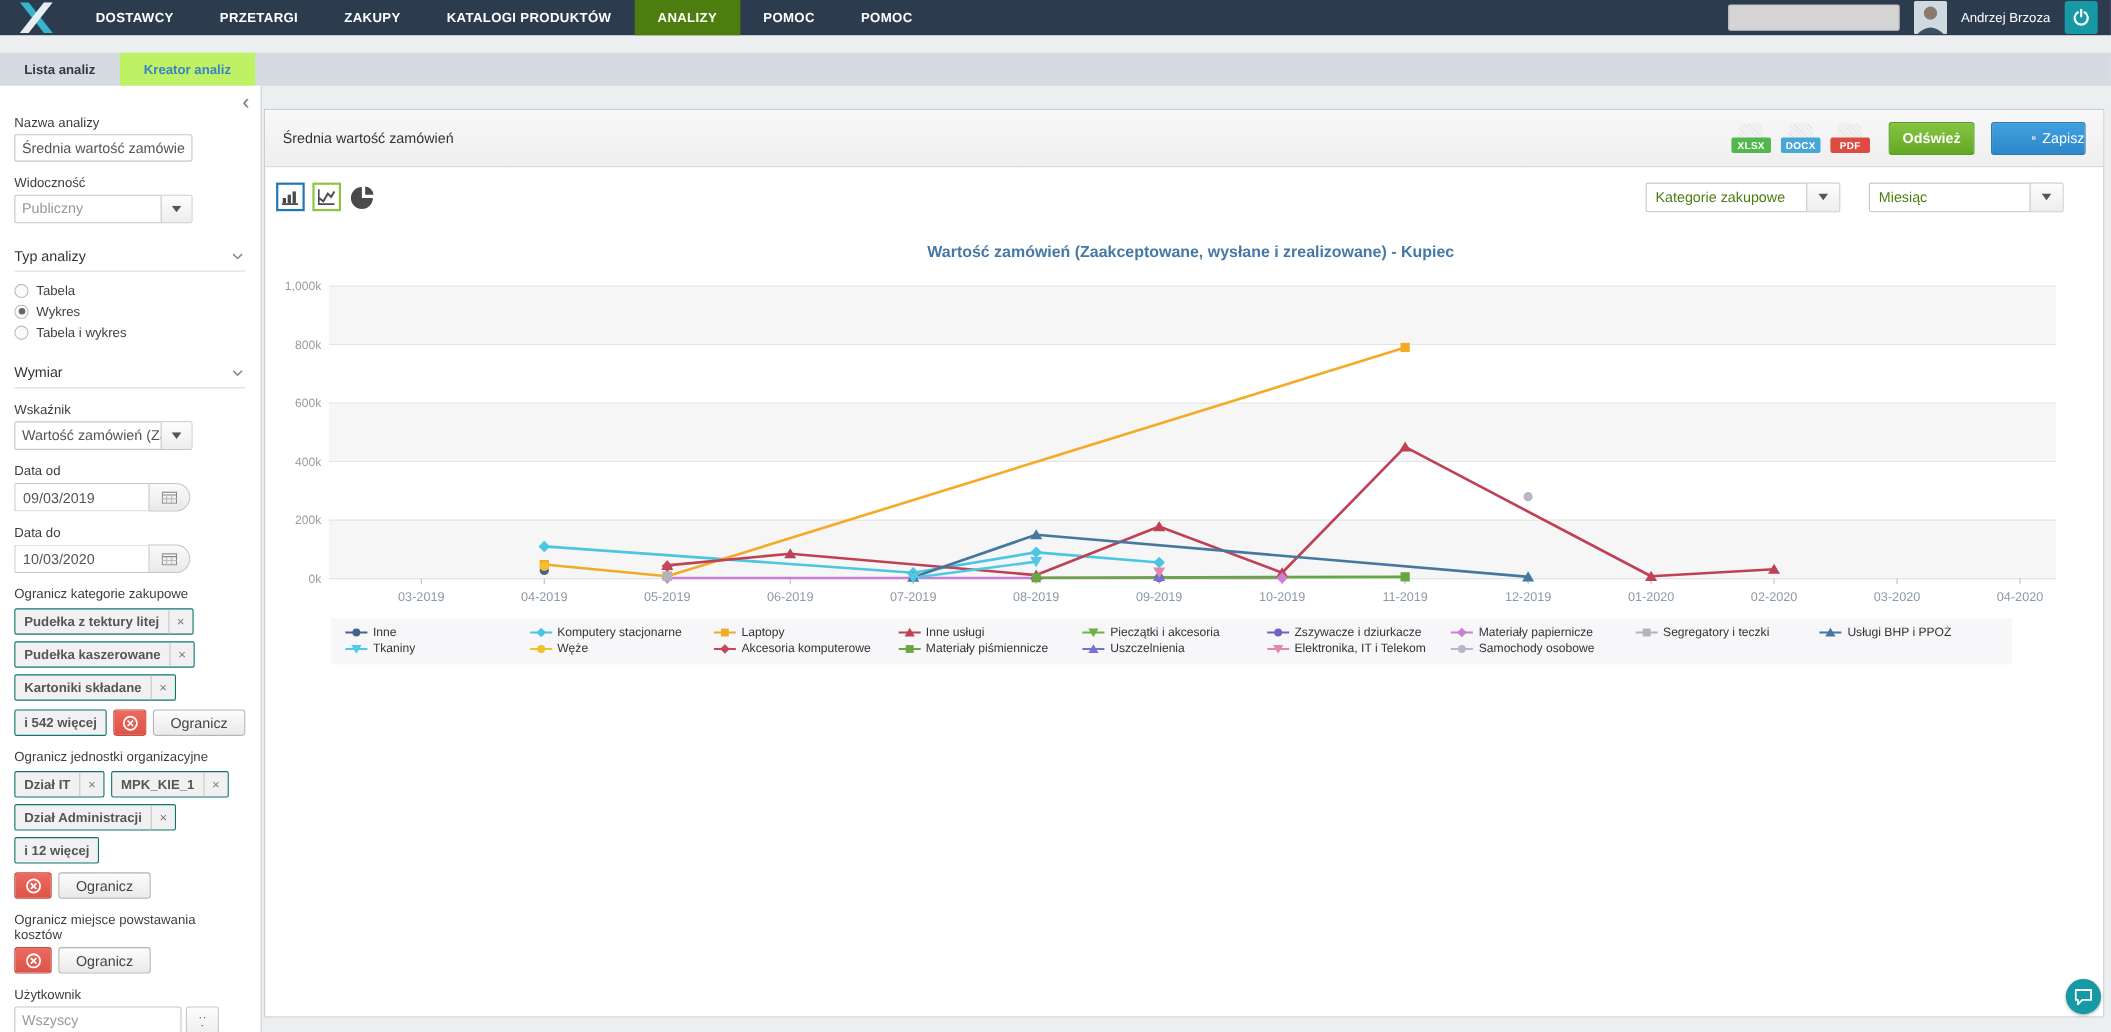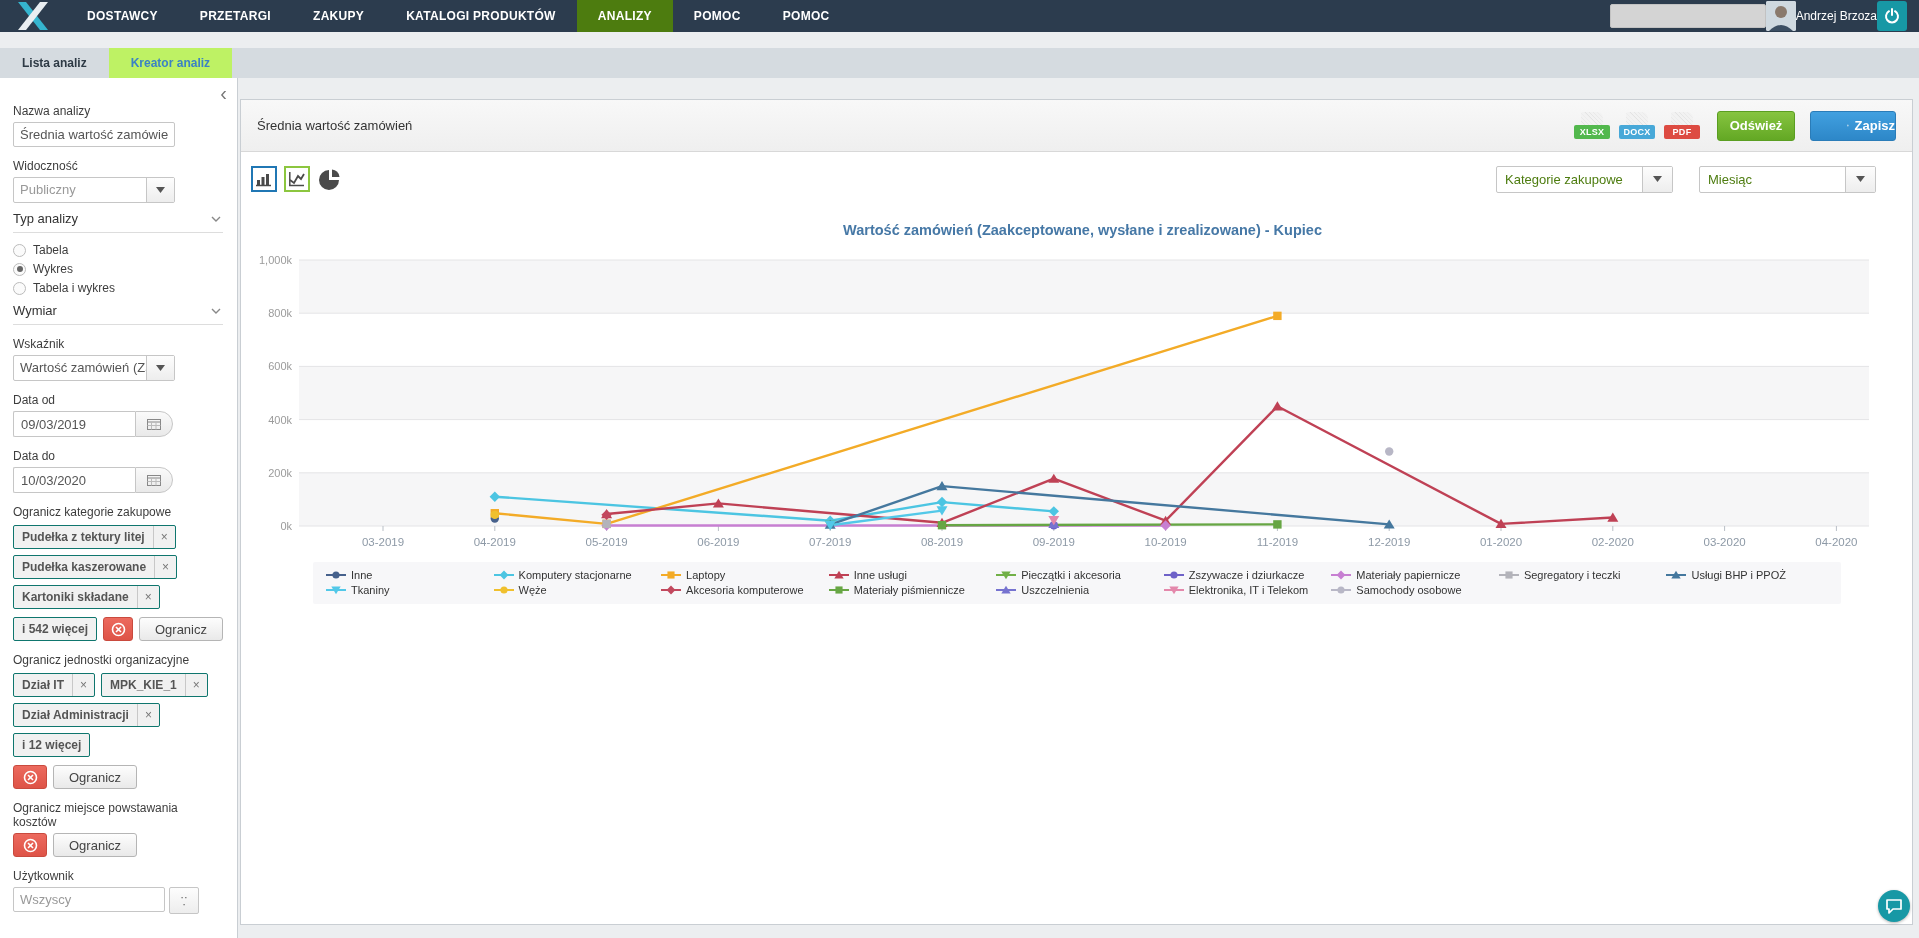--- a/index.html
+++ b/index.html
@@ -7,21 +7,21 @@
     font-family:"Liberation Sans", sans-serif; }
 
   
   .topnav { position:absolute; left:0; top:0; width:1919px; height:32px; background:#2c3c4e;
     display:flex; align-items:stretch; }
   .logo { width:66px; display:flex; align-items:center; justify-content:center; }
   .nav-items { display:flex; align-items:stretch; }
   .nav-item { display:flex; align-items:center; padding:0 21px; color:#fff; font-size:12px;
     font-weight:bold; letter-spacing:.3px; cursor:pointer; }
   .nav-item.active { background:#4d7c0f; }
-  .nav-right { margin-left:auto; display:flex; align-items:center; padding-right:12px; }
+  .nav-right { margin-left:auto; display:flex; align-items:center; gap:13px; padding-right:12px; }
   .nav-search { width:156px; height:24px; background:#d4d4d4; border:1px solid #c2c2c2;
     border-radius:2px; outline:none; font-size:12px; padding:0 6px; color:#333; }
   .avatar { width:30px; height:30px; border-radius:2px; overflow:hidden; background:#d7dee4;
     display:flex; align-items:flex-end; justify-content:center; }
   .user-name { color:#fff; font-size:12px; }
   .power-btn { width:30px; height:30px; background:#1798a5; border:none; border-radius:3px;
     display:flex; align-items:center; justify-content:center; cursor:pointer; }
 
   
   .tabbar { position:absolute; left:0; top:48px; width:1919px; height:30px; background:#d5dbe0;
@@ -39,21 +39,21 @@
   .fld-label:first-child { margin-top:18px; }
   .txt { width:162px; height:25px; border:1px solid #c6c6c6; border-radius:2px; font-size:13px;
     color:#555; padding:0 6px; outline:none; font-family:"Liberation Sans",sans-serif; background:#fff; }
   .sel { width:162px; height:26px; border:1px solid #c6c6c6; border-radius:2px; display:flex;
     background:#fff; cursor:pointer; }
   .sel .val { flex:1; font-size:13px; color:#999; padding:0 6px; line-height:24px;
     white-space:nowrap; overflow:hidden; }
   .sel .arrow-btn { width:28px; border-left:1px solid #c6c6c6;
     background:linear-gradient(#fdfdfd,#ededed); display:flex; align-items:center;
     justify-content:center; }
-  .sect { margin-top:8px; padding-bottom:6px; border-bottom:1px solid #ddd; display:flex;
+  .sect { margin-top:22px; padding-bottom:6px; border-bottom:1px solid #ddd; display:flex;
     justify-content:space-between; align-items:center; font-size:13px; color:#333;
     padding-right:2px; cursor:pointer; }
   .radio-group { margin-top:10px; }
   .radio-row { display:flex; align-items:center; gap:7px; margin:5px 0; cursor:pointer; }
   .radio { width:13px; height:13px; border:1px solid #bbb; border-radius:50%; background:#fbfbfb;
     display:flex; align-items:center; justify-content:center; }
   .radio.checked::after { content:""; width:6px; height:6px; border-radius:50%; background:#666; }
   .radio-label { font-size:12px; color:#3d3d3d; }
   .date-row { display:flex; }
   .date-input { width:122px; height:26px; border:1px solid #c6c6c6; border-right:none;
@@ -97,41 +97,41 @@
   .file-badge .lbl { position:absolute; bottom:0; left:0; right:0; height:14px; border-radius:2px;
     color:#fff; font-size:9px; font-weight:bold; text-align:center; line-height:14px;
     letter-spacing:.3px; }
   .lbl.xlsx { background:#52b84d; }
   .lbl.docx { background:#47a8d8; }
   .lbl.pdf  { background:#dd4b42; }
   .btn-green { height:30px; width:78px; margin-left:8px; background:linear-gradient(#86c440,#63a824);
     border:1px solid #5a9e21; border-radius:3px; color:#fff; font-weight:bold; font-size:13px;
     cursor:pointer; font-family:"Liberation Sans",sans-serif; }
   .btn-blue { height:30px; width:86px; margin-left:6px; background:linear-gradient(#41a0e0,#2d87c8);
-    border:1px solid #2a7cb8; border-radius:3px; color:#fff; font-weight:bold; font-size:13px;
+    border:1px solid #2a7cb8; border-radius:3px; color:#fff; font-weight:normal; font-size:13px;
     cursor:pointer; display:flex; align-items:center; justify-content:center; gap:6px;
     font-family:"Liberation Sans",sans-serif;padding-left:36px; }
   .toolbar { position:absolute; left:10px; right:36px; top:64px; height:30px; display:flex;
     align-items:center; }
   .ct-icon { width:26px; height:26px; margin-right:7px; background:#fff; display:flex;
     align-items:center; justify-content:center; cursor:pointer; border:2px solid transparent; }
   .ct-icon.bar { border-color:#2077b4; }
   .ct-icon.line { border-color:#8cc63f; }
   .toolbar-selects { margin-left:auto; display:flex; gap:26px; }
   .tsel { width:177px; height:27px; border:1px solid #c6c6c6; border-radius:2px; display:flex;
     background:#fff; cursor:pointer; }
   .tsel .val { flex:1; font-size:13px; color:#4d7c0f; line-height:25px; padding:0 8px;
     white-space:nowrap; overflow:hidden; }
   .tsel .arrow-btn { width:30px; border-left:1px solid #c6c6c6;
     background:linear-gradient(#fdfdfd,#ededed); display:flex; align-items:center;
     justify-content:center; }
   .chart-title { position:absolute; left:52px; right:40px; top:122px; text-align:center;
     font-size:14.5px; font-weight:bold; color:#4678a6; }
   .chart-area { position:absolute; left:6px; top:146px; width:1660px; height:312px; }
-  .legend { position:absolute; left:72px; top:462px; width:1528px; background:#f7f7f9;
+  .legend { position:absolute; left:60px; top:462px; width:1528px; background:#f7f7f9;
     border-radius:2px; padding:7px 12px 8px; display:grid;
     grid-template-columns:repeat(9,1fr); column-gap:4px; }
   .legend-col { display:flex; flex-direction:column; gap:3px; }
   .legend-item { display:flex; align-items:center; gap:4px; font-size:11px; color:#333;
     cursor:pointer; white-space:nowrap; overflow:hidden; }
 
   .chat-btn { position:absolute; left:1878px; top:890px; width:32px; height:32px;
     border-radius:50%; background:#1798a5; border:none; display:flex; align-items:center;
     justify-content:center; cursor:pointer; box-shadow:0 1px 3px rgba(0,0,0,.3); }
 </style>

